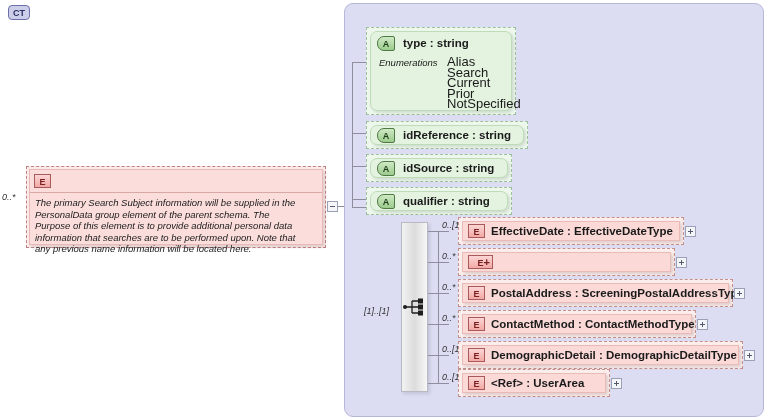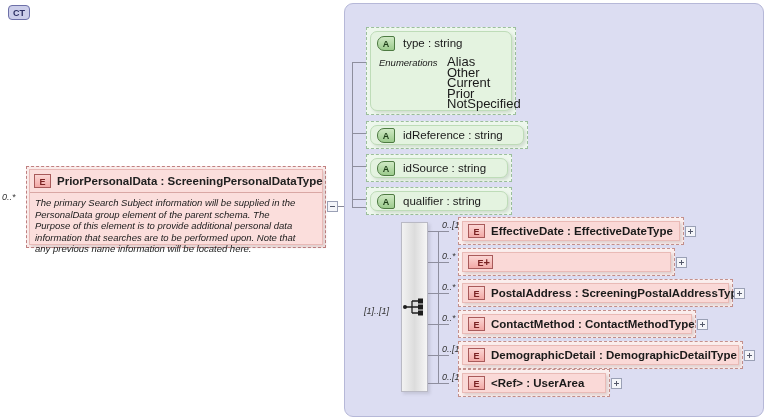--- a/index.html
+++ b/index.html
@@ -195,21 +195,21 @@
     font-size: 9px;
     font-weight: bold;
     text-align: center;
     line-height: 14px;
     margin-right: 8px;
     flex: none;
     box-sizing: border-box;
   }
   .attr-name {
     font-size: 11.5px;
-    font-weight: normal;
+    font-weight: bold;
     color: #1a1a1a;
     white-space: nowrap;
   }
   .enum-sep {
     height: 1px;
     background: #a9c6a2;
     margin: 0 8px 3px 8px;
   }
   .enum-body {
     display: flex;
@@ -268,21 +268,20 @@
 </head>
 <body>
 
 <div class="card abs" id="root-card">0..*</div>
 
 <div class="abs" id="root-element-wrap">
   <div class="elem-dashed-shell"></div>
   <div class="elem-inner">
     <div class="elem-title-row">
       <div class="badge-e">E</div>
-      <div class="elem-title-text">PriorPersonalData : ScreeningPersonalDataType</div>
     </div>
     <div class="elem-doc">The primary Search Subject information will be supplied in the PersonalData group element of the parent schema.  The Purpose of this element is to provide additional personal data information that searches are to be performed upon.  Note that any previous name information will be located here.</div>
   </div>
 </div>
 
 <div class="toggle-box" id="root-toggle"></div>
 <div class="abs" id="root-connector"></div>
 
 <div class="abs" id="ct-container"></div>
 
@@ -301,21 +300,21 @@
   <div class="attr-inner col">
     <div class="attr-row">
       <div class="badge-a">A</div>
       <div class="attr-name">type : string</div>
     </div>
     <div class="enum-sep"></div>
     <div class="enum-body">
       <div class="enum-label">Enumerations</div>
       <div class="enum-values">
         <div>Alias</div>
-        <div>Other</div>
+        <div>Search</div>
         <div>Current</div>
         <div>Prior</div>
         <div>NotSpecified</div>
       </div>
     </div>
   </div>
 </div>
 
 <div class="attr-shell" style="left:366px; top:121px; width:162px; height:28px;">
   <div class="attr-inner">

